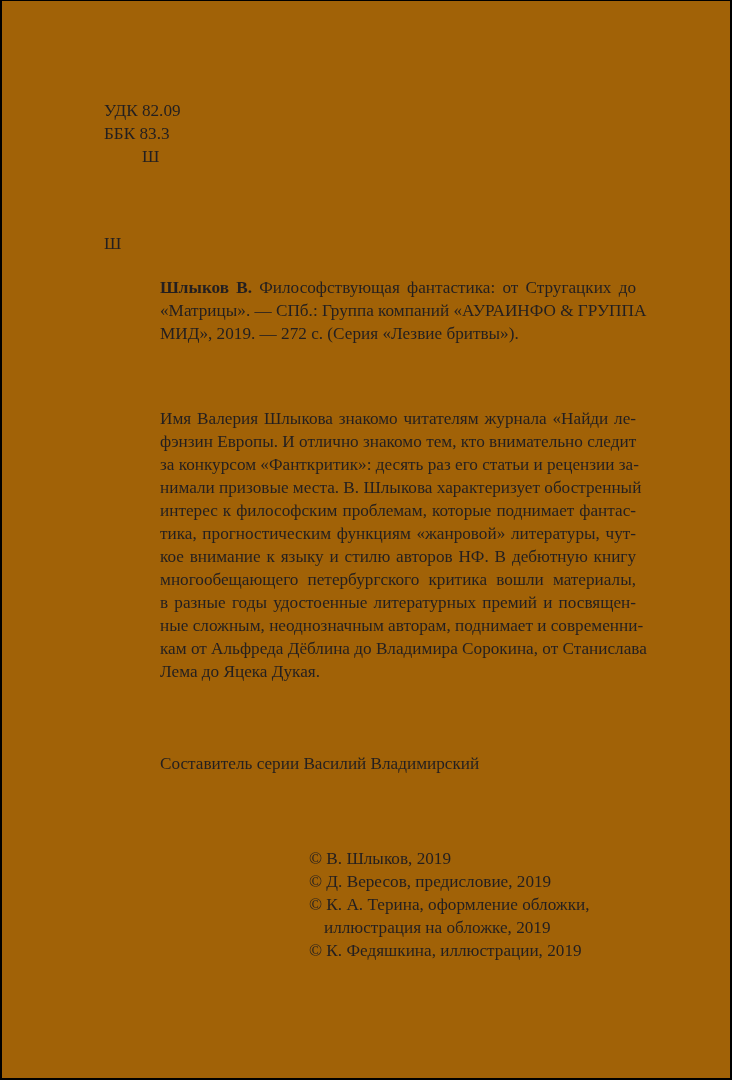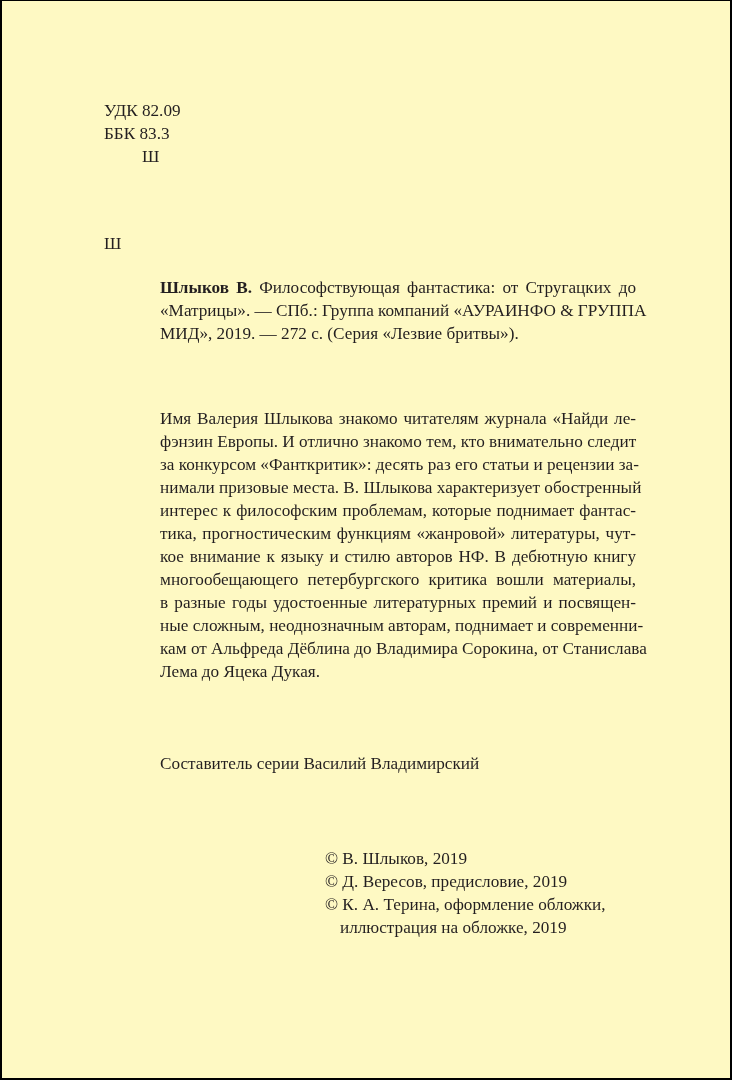--- a/index.html
+++ b/index.html
@@ -18,21 +18,21 @@
     .page {
       position: absolute;
       left: 0; top: 0;
       width: 732px;
       height: 1080px;
       box-sizing: border-box;
       border-top: 1px solid #000;
       border-left: 2px solid #000;
       border-right: 2px solid #000;
       border-bottom: 2px solid #000;
-      background: #fef9c3;
+      background: #a16207;
     }
     .txt {
       font-size: 17.2px;
       line-height: 23px;
       margin: 0;
     }
     .classif {
       position: absolute;
       left: 102px;
       top: 98px;
@@ -77,21 +77,21 @@
       text-align-last: left;
     }
     .support {
       top: 663px;
     }
     .compiler {
       top: 707px;
     }
     .copyrights {
       position: absolute;
-      left: 323px;
+      left: 307px;
       top: 846px;
       width: 320px;
       font-family: Liberation Serif, serif;
     }
     .copyrights .c-item {
       display: block;
       padding-left: 15px;
       text-indent: -15px;
     }
     .bib .line {
@@ -139,15 +139,16 @@
     <span class="line last">Лема до Яцека Дукая.</span>
   </div>
 
 
   <div class="block compiler txt">Составитель серии Василий Владимирский</div>
 
   <div class="copyrights txt">
     <span class="c-item">© В. Шлыков, 2019</span>
     <span class="c-item">© Д. Вересов, предисловие, 2019</span>
     <span class="c-item">© К. А. Терина, оформление обложки, иллюстрация на обложке, 2019</span>
+    <span class="c-item">© К. Федяшкина, иллюстрации, 2019</span>
   </div>
 
 </div>
 
 </body></html>

